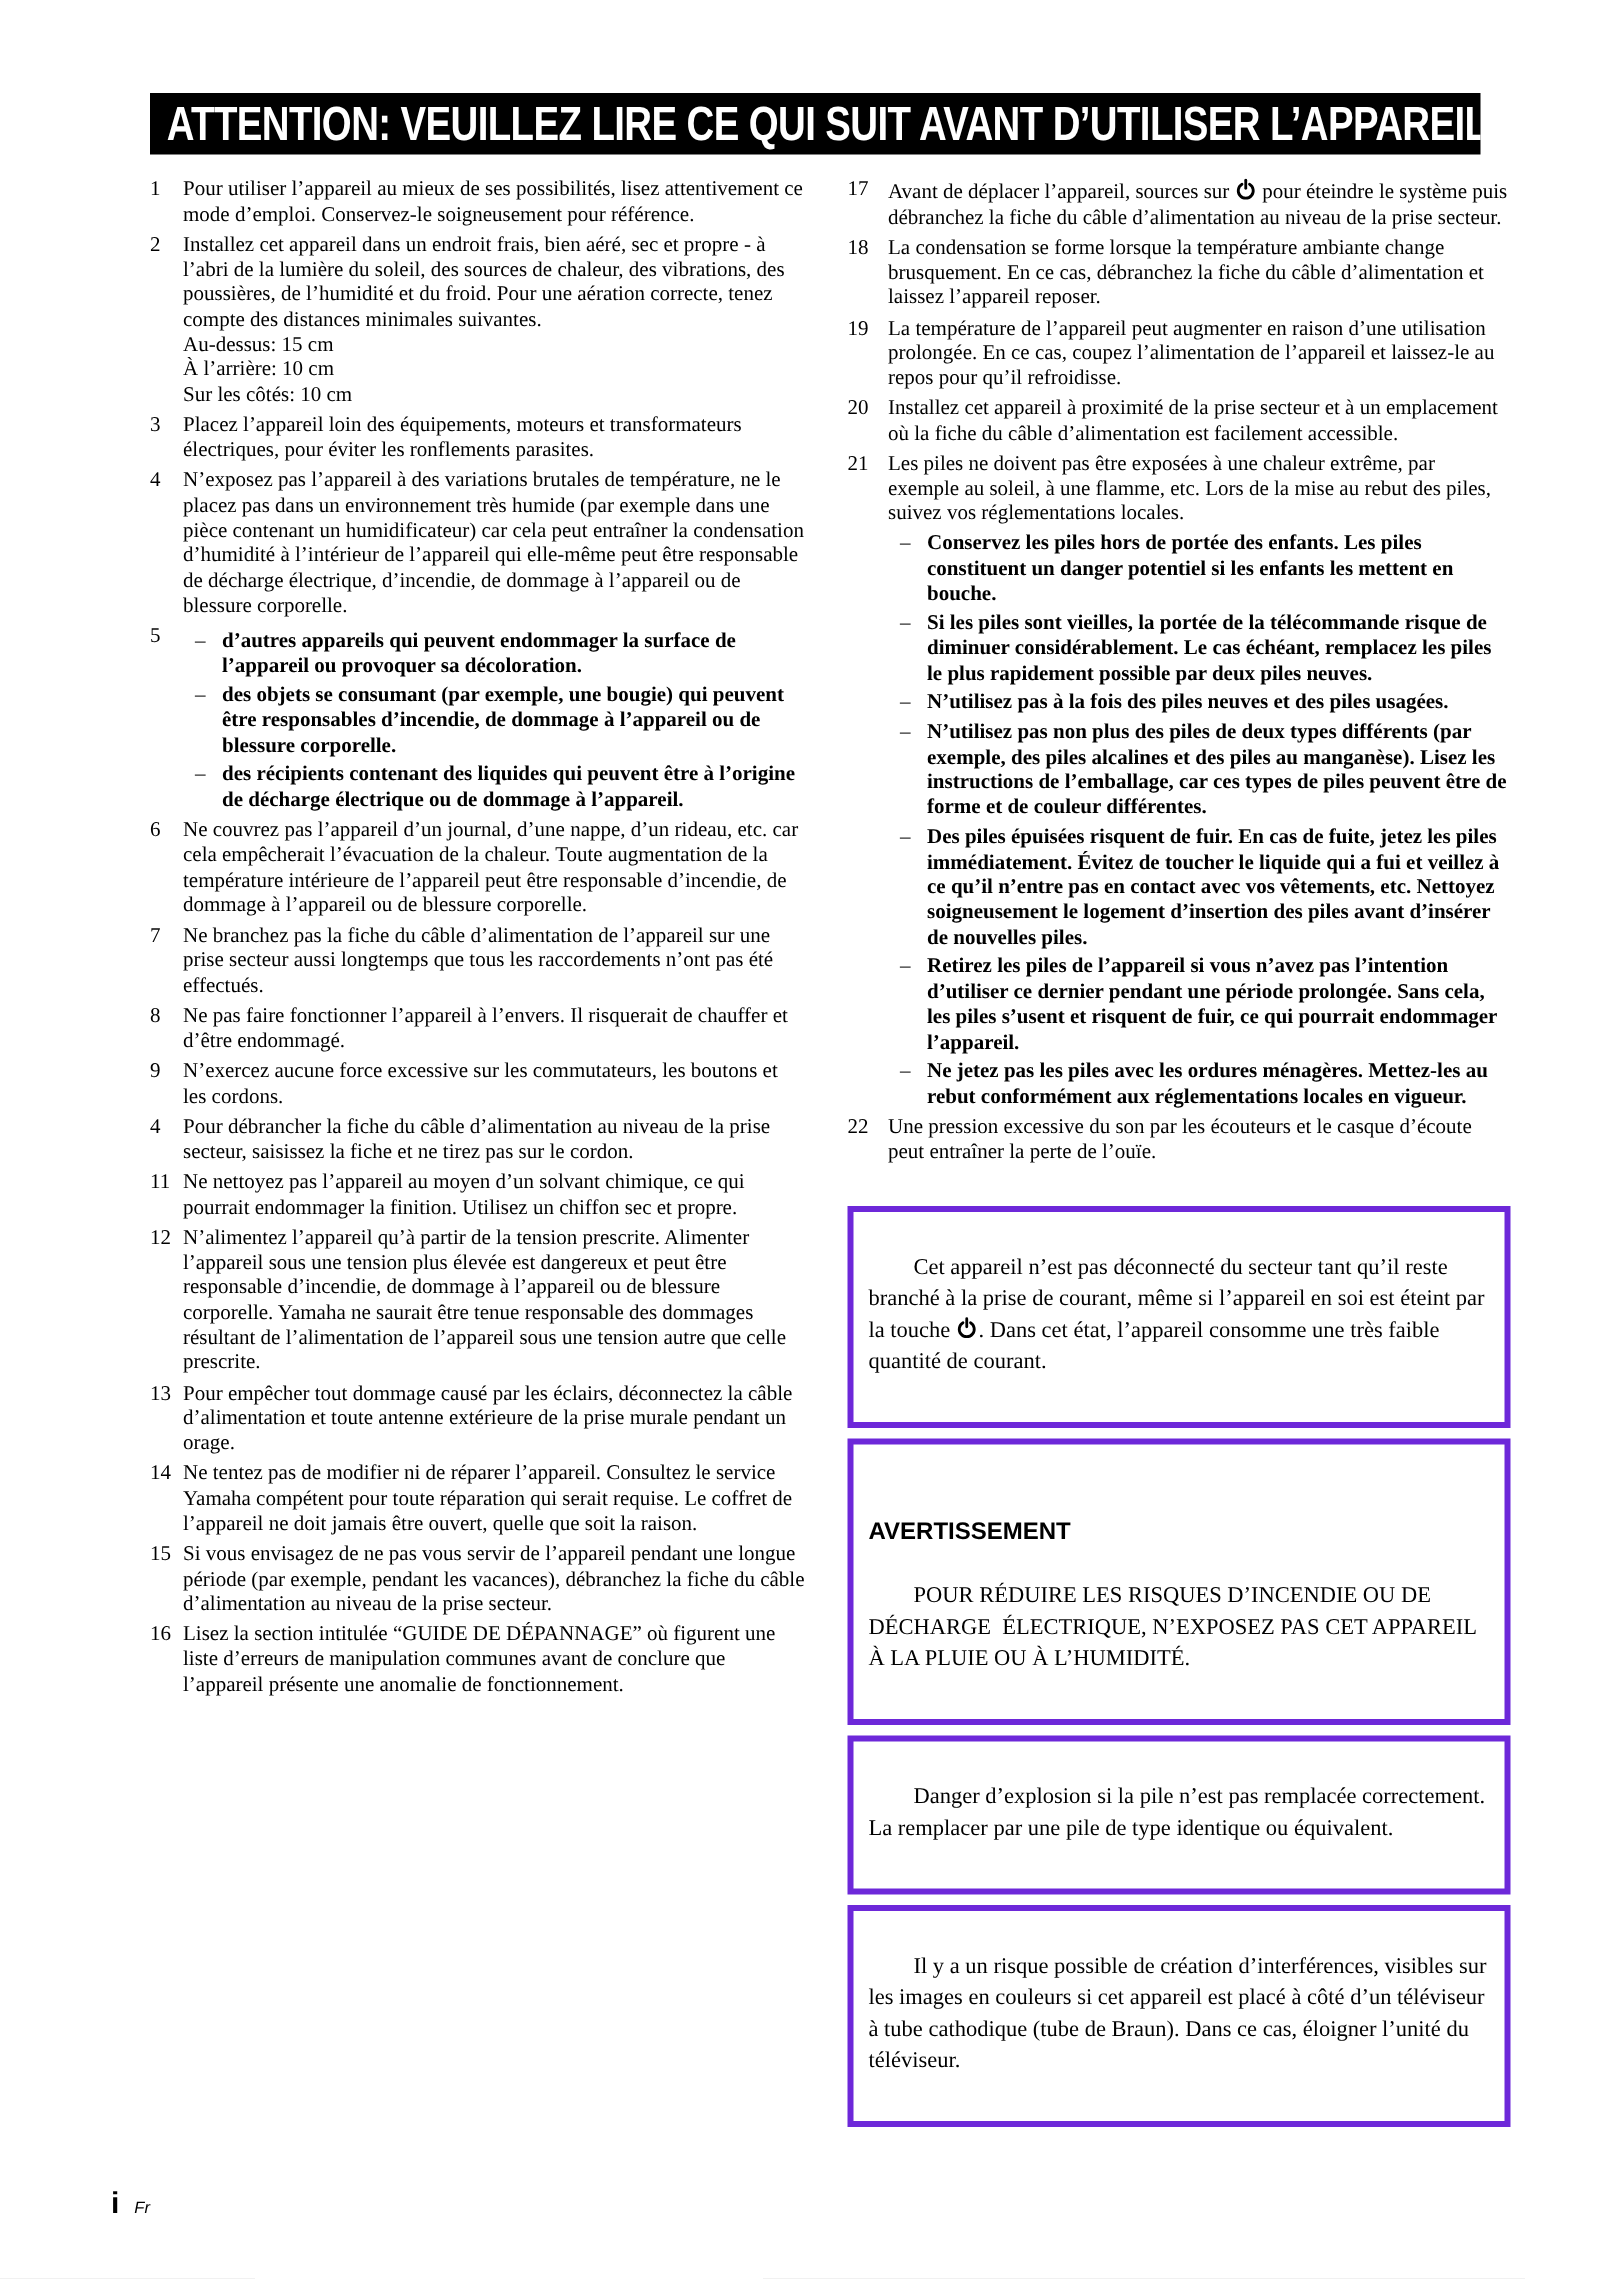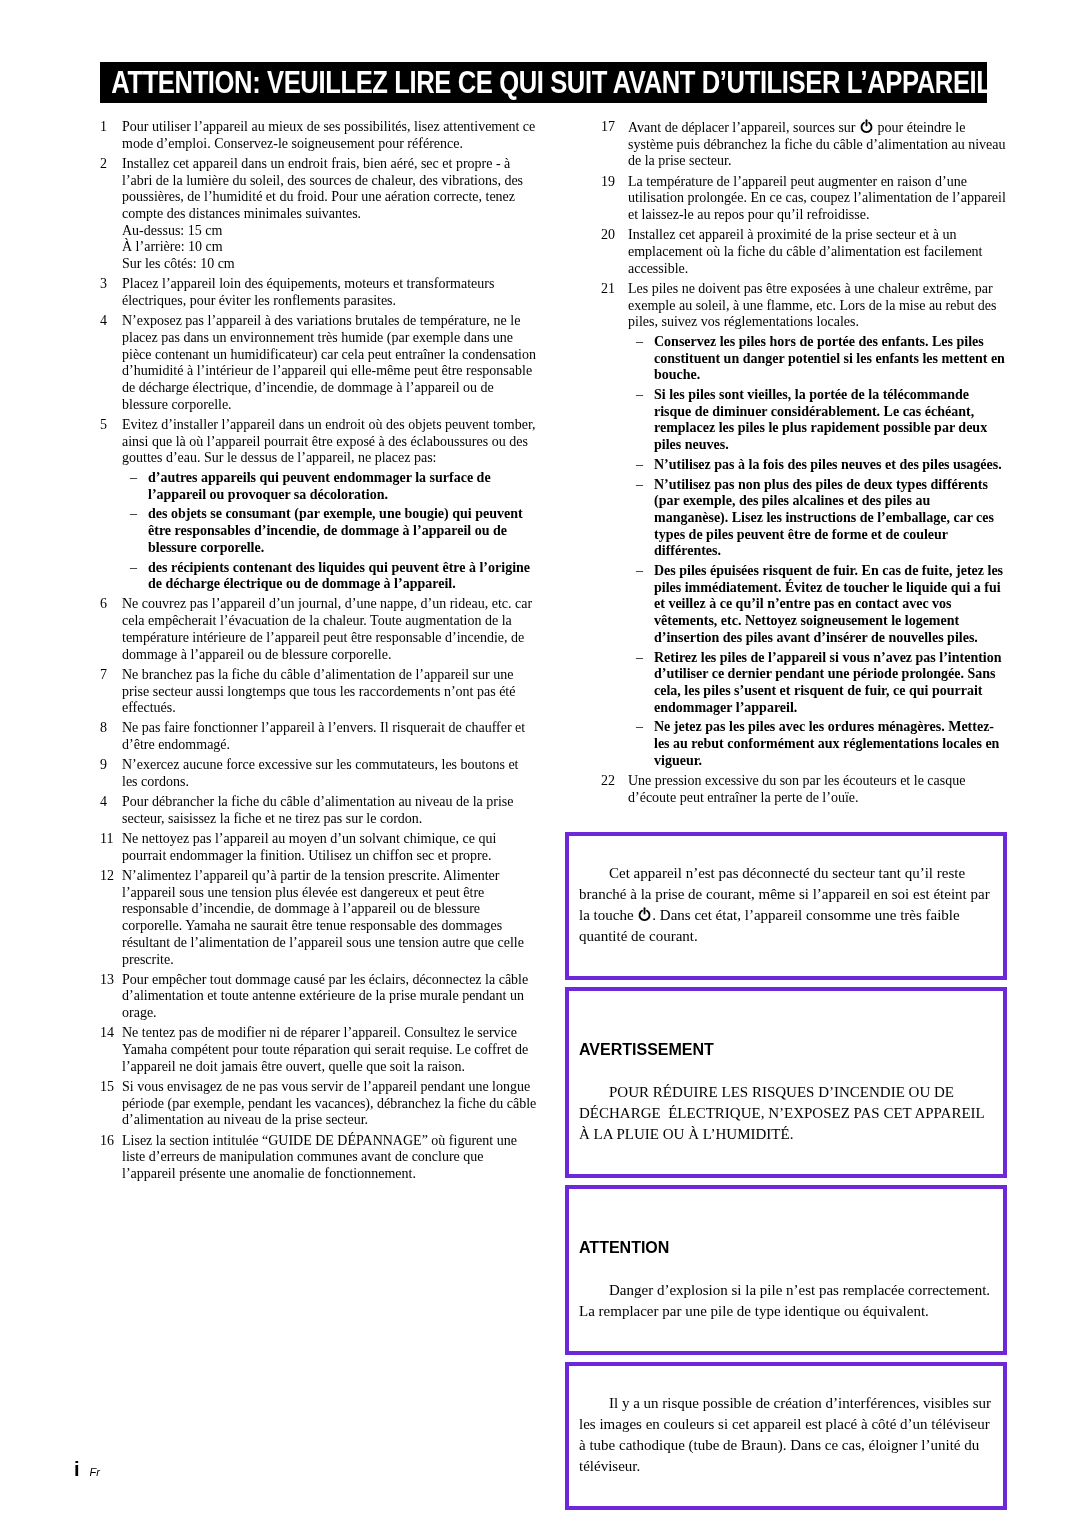--- a/index.html
+++ b/index.html
@@ -14,21 +14,21 @@
   .title-text {
     color:#fff; font-family:"Liberation Sans", sans-serif; font-weight:bold;
     font-size:32px; white-space:nowrap; letter-spacing:-0.5px;
     transform:scaleX(0.80); transform-origin:0 50%; padding-left:14px;
   }
   .col { position:absolute; top:119px; font-size:14px; line-height:16.7px; text-align:left; }
   .col-left  { left:100px; width:437px; }
   .col-right { left:565px; width:442px; }
   .item { display:flex; margin-bottom:3.5px; }
   .item .num { flex:0 0 22px; }
-  .col-right .item .num { flex:0 0 27px;margin-left:36px; }
+  .col-right .item .num { flex:0 0 27px; }
   .item .body { flex:1; }
   .bullet { display:flex; margin-top:3px; }
   .bullet .dash { flex:0 0 18px; margin-left:8px; }
   .bullet .btxt { flex:1;font-weight:bold; }
   .power-icon { vertical-align:-2px; }
   .boxes { margin-top:26px; }
   .note-box {
     border:4px solid #6d28d9; padding:6px 10px 8px 10px; margin-bottom:7px;
     font-size:15px; line-height:21px; white-space:pre-wrap;
   }
@@ -73,21 +73,20 @@
       </div>
       <div class="item">
         <span class="num">4</span>
         <div class="body">
           <div class="txt">N’exposez pas l’appareil à des variations brutales de température, ne le placez pas dans un environnement très humide (par exemple dans une pièce contenant un humidificateur) car cela peut entraîner la condensation d’humidité à l’intérieur de l’appareil qui elle-même peut être responsable de décharge électrique, d’incendie, de dommage à l’appareil ou de blessure corporelle.</div>
         </div>
       </div>
       <div class="item">
         <span class="num">5</span>
         <div class="body">
-          <div class="txt">Evitez d’installer l’appareil dans un endroit où des objets peuvent tomber, ainsi que là où l’appareil pourrait être exposé à des éclaboussures ou des gouttes d’eau. Sur le dessus de l’appareil, ne placez pas:</div>
           <div class="bullet">
             <span class="dash">–</span>
             <span class="btxt">d’autres appareils qui peuvent endommager la surface de l’appareil ou provoquer sa décoloration.</span>
           </div>
           <div class="bullet">
             <span class="dash">–</span>
             <span class="btxt">des objets se consumant (par exemple, une bougie) qui peuvent être responsables d’incendie, de dommage à l’appareil ou de blessure corporelle.</span>
           </div>
           <div class="bullet">
             <span class="dash">–</span>
@@ -168,20 +167,26 @@
         <div class="item">
           <span class="num">17</span>
           <div class="body">
             <div class="txt"><span>Avant de déplacer l’appareil, sources sur </span><svg class="power-icon" width="15" height="15" viewBox="0 0 24 24" aria-hidden="true">
     <path d="M 8 6.07 A 8 8 0 1 0 16 6.07" fill="none" stroke="#000" stroke-width="3" stroke-linecap="round"></path>
     <line x1="12" y1="1.8" x2="12" y2="10.5" stroke="#000" stroke-width="3" stroke-linecap="round"></line>
   </svg><span> pour éteindre le système puis débranchez la fiche du câble d’alimentation au niveau de la prise secteur.</span></div>
           </div>
         </div>
         <div class="item">
+          <span class="num">18</span>
+          <div class="body">
+            <div class="txt">La condensation se forme lorsque la température ambiante change brusquement. En ce cas, débranchez la fiche du câble d’alimentation et laissez l’appareil reposer.</div>
+          </div>
+        </div>
+        <div class="item">
           <span class="num">19</span>
           <div class="body">
             <div class="txt">La température de l’appareil peut augmenter en raison d’une utilisation prolongée. En ce cas, coupez l’alimentation de l’appareil et laissez-le au repos pour qu’il refroidisse.</div>
           </div>
         </div>
         <div class="item">
           <span class="num">20</span>
           <div class="body">
             <div class="txt">Installez cet appareil à proximité de la prise secteur et à un emplacement où la fiche du câble d’alimentation est facilement accessible.</div>
           </div>
@@ -236,21 +241,20 @@
     <line x1="12" y1="1.8" x2="12" y2="10.5" stroke="#000" stroke-width="3" stroke-linecap="round"></line>
   </svg></span><span>. Dans cet état, l’appareil consomme une très faible quantité de courant.</span>
       </div>
 
       <div class="note-box">
         <div class="note-heading">AVERTISSEMENT</div>
         <span>POUR RÉDUIRE LES RISQUES D’INCENDIE OU DE DÉCHARGE  ÉLECTRIQUE, N’EXPOSEZ PAS CET APPAREIL À LA PLUIE OU À L’HUMIDITÉ.</span>
       </div>
 
       <div class="note-box">
-        <div class="note-heading">ATTENTION</div>
         <span>Danger d’explosion si la pile n’est pas remplacée correctement. La remplacer par une pile de type identique ou équivalent.</span>
       </div>
 
       <div class="note-box">
         <span>Il y a un risque possible de création d’interférences, visibles sur les images en couleurs si cet appareil est placé à côté d’un téléviseur à tube cathodique (tube de Braun). Dans ce cas, éloigner l’unité du téléviseur.</span>
       </div>
 
     </div>
   </section>
 

